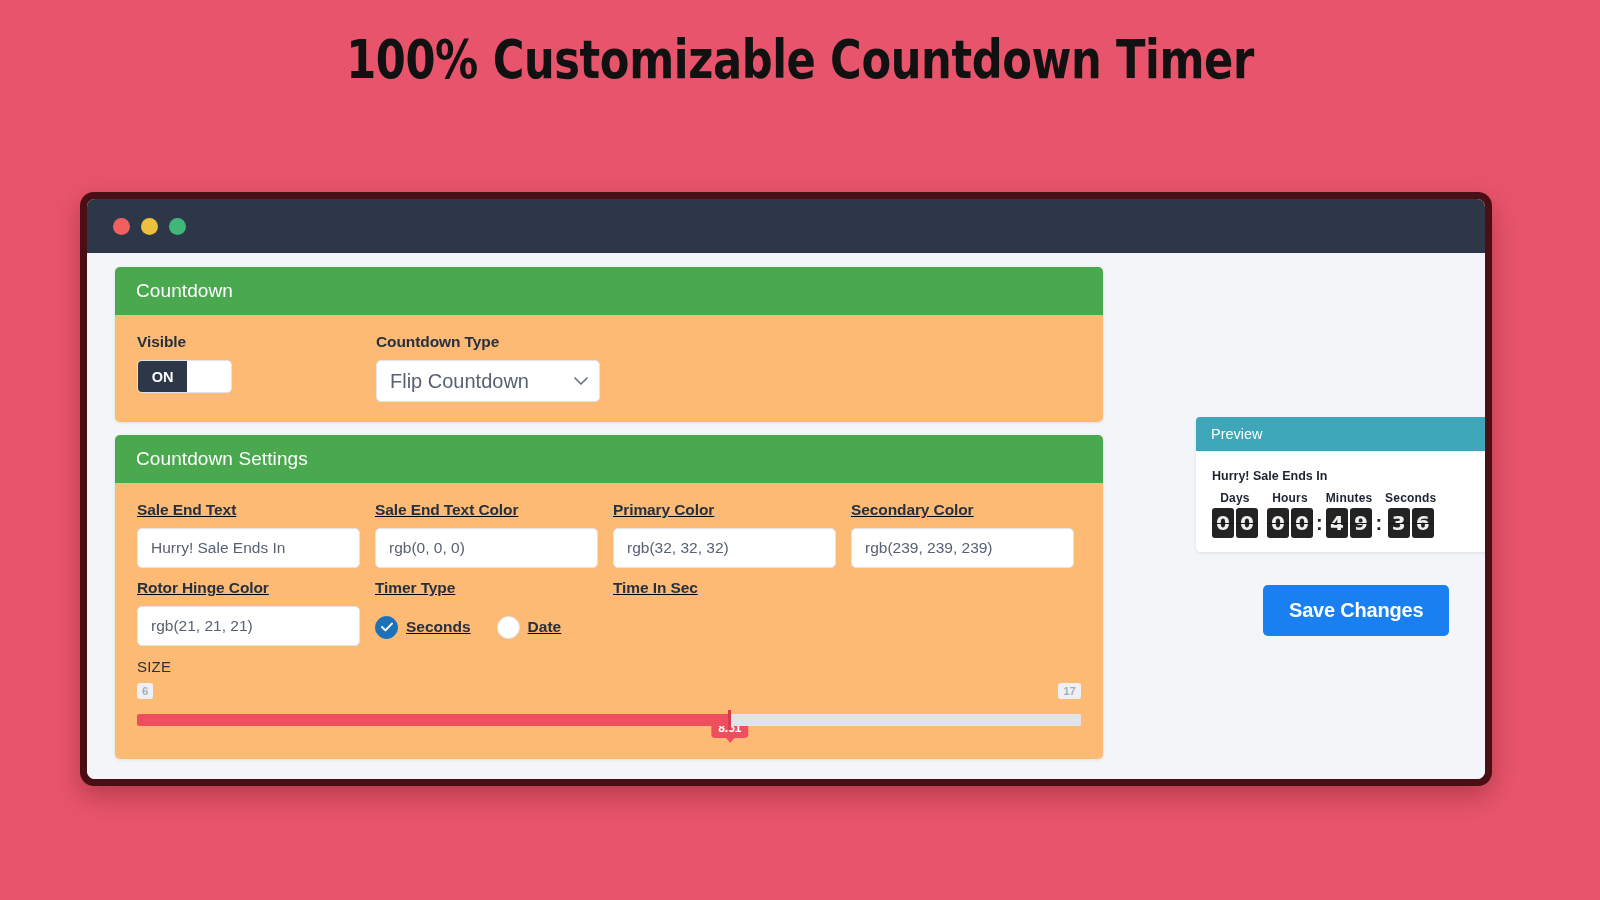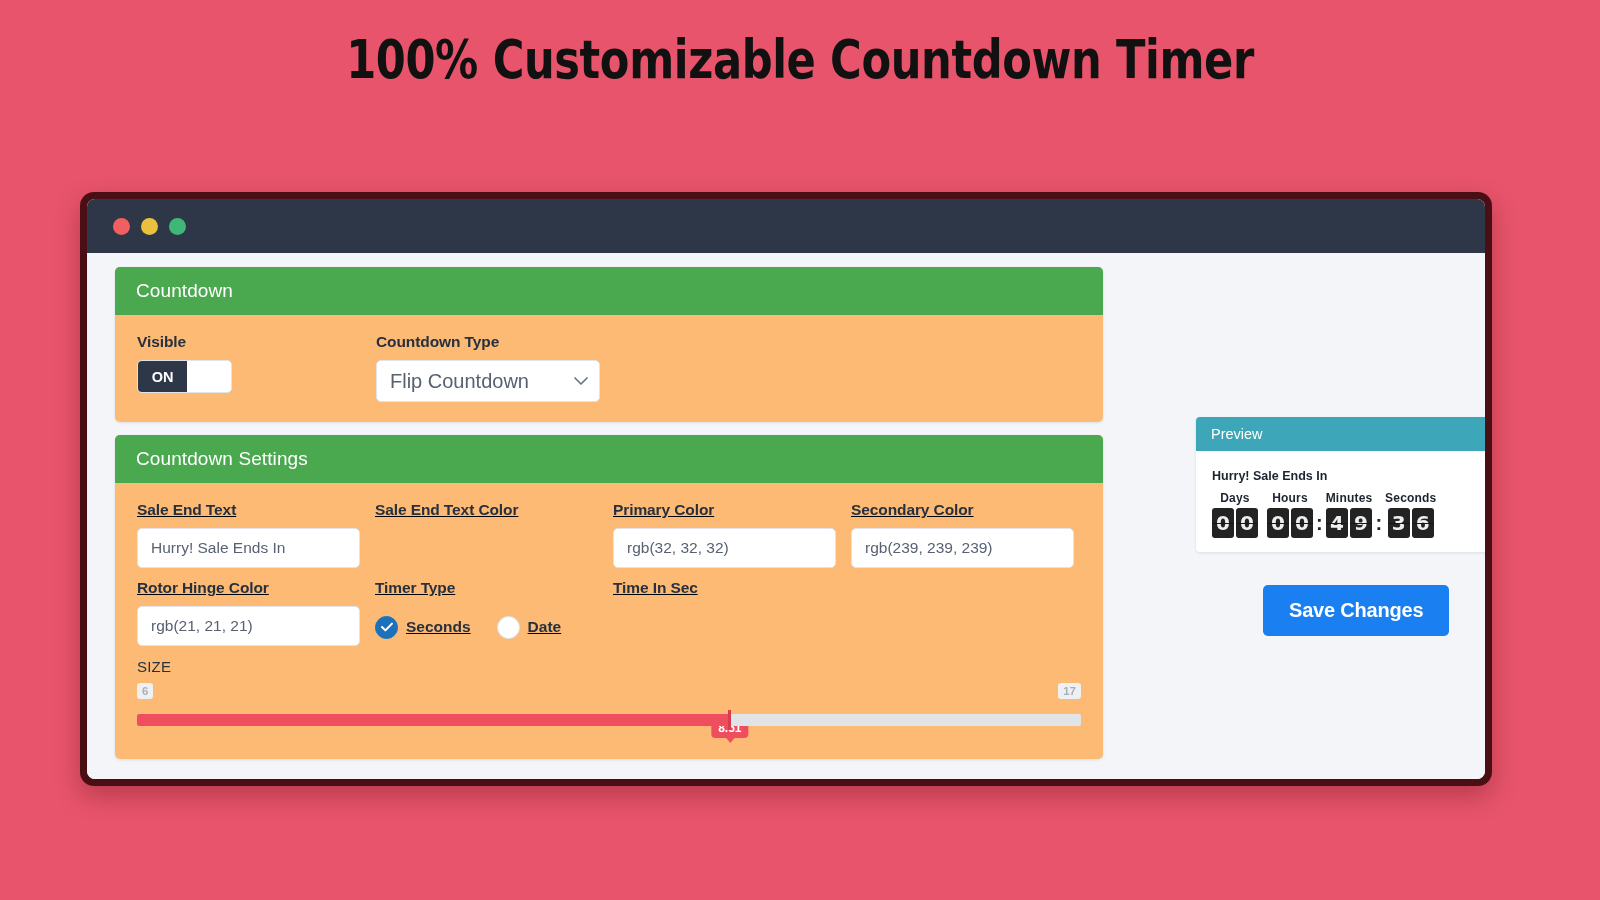--- a/index.html
+++ b/index.html
@@ -355,20 +355,21 @@
           <div class="card-body">
 
             <div class="grid4">
 
               <div class="cell">
                 <div class="field-label">Sale End Text</div>
                 <input class="text-input" value="Hurry! Sale Ends In" style="">
               </div>
               <div class="cell">
                 <div class="field-label">Sale End Text Color</div>
+                <input class="text-input" value="rgb(0, 0, 0)" style="">
               </div>
               <div class="cell">
                 <div class="field-label">Primary Color</div>
                 <input class="text-input" value="rgb(32, 32, 32)" style="">
               </div>
               <div class="cell">
                 <div class="field-label">Secondary Color</div>
                 <input class="text-input" value="rgb(239, 239, 239)" style="">
               </div>
 

